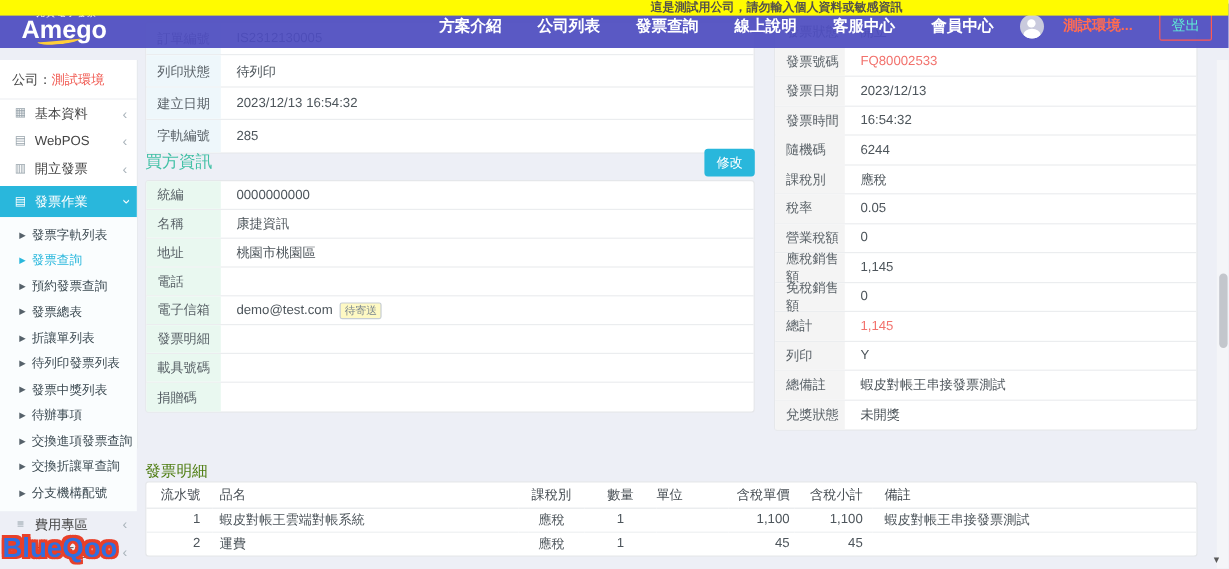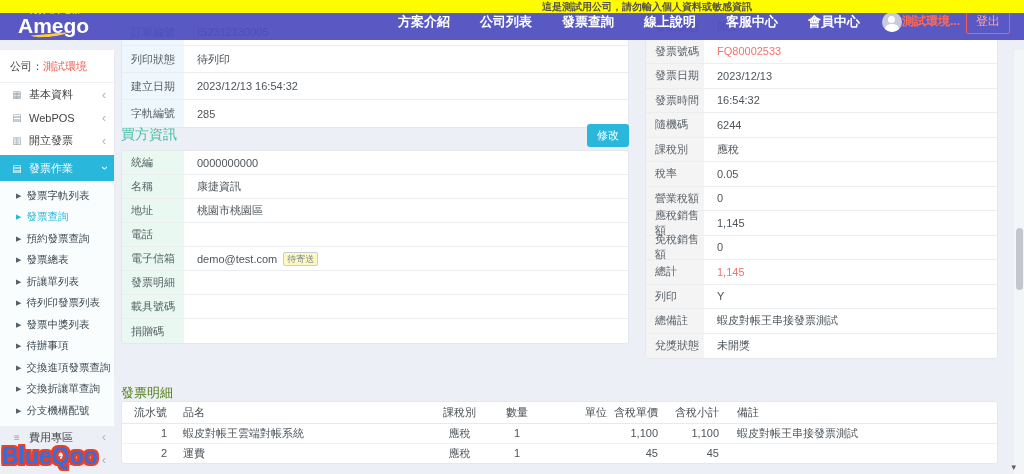--- a/index.html
+++ b/index.html
@@ -14,26 +14,26 @@
   
   .navbar { position:absolute; top:3px; left:0; width:1024px; height:37px; background:rgba(78,76,192,0.93);
             z-index:20; display:flex; align-items:center; padding:0 14px 0 18px; color:#fff; }
   .logo { position:relative; display:flex; flex-direction:column; line-height:1; margin-right:10px; }
   .logo-top { font-size:7.5px; letter-spacing:1px; margin-left:12px; }
   .logo-brand { font-size:21px; font-weight:800; letter-spacing:0; }
   .logo-swoosh { position:absolute; left:13px; bottom:-1px; width:36px; height:7px;
                  border-bottom:3px solid #ffce38; border-radius:50%; transform:rotate(-5deg); }
   .nav-menu { margin-left:auto; display:flex; align-items:center; gap:30px; margin-right:22px; }
   .nav-item { font-size:13px; font-weight:700; cursor:pointer; white-space:nowrap; }
-  .nav-right { display:flex; align-items:center; gap:0; }
+  .nav-right { display:flex; align-items:center; gap:16px; }
   .avatar { width:20px; height:20px; border-radius:50%; background:#c9cadd; position:relative; overflow:hidden; }
   .avatar .head { position:absolute; left:6.5px; top:4px; width:7px; height:7px; border-radius:50%; background:#fff; }
   .avatar .torso { position:absolute; left:3px; top:12px; width:14px; height:9px; border-radius:50% 50% 0 0; background:#fff; }
   .user-label { color:#ff6b52; font-size:12px; font-weight:700; white-space:nowrap; }
-  .logout-btn { border:1px solid #ff5a52; color:#fca5a5; background:transparent; font-size:12px;
+  .logout-btn { border:1px solid #ff5a52; color:#5eead4; background:transparent; font-size:12px;
                 padding:3px 9px; border-radius:2px; cursor:pointer; margin-left:6px; }
 
   
   .sidebar { position:absolute; left:0; top:50px; width:115px; height:324px; background:#fff;
              border-right:1px solid #e7eaee; z-index:10; font-size:11px; color:#444; }
   .company-row { padding:9px 10px 8px 10px; border-bottom:1px solid #eef1f4; font-size:11px; }
   .company-name { color:#f05a52; }
   .menu-item { display:flex; align-items:center; height:23px; padding:0 8px 0 10px; cursor:pointer; }
   .menu-icon { width:14px; color:#97a3ab; font-size:10px; margin-right:5px; text-align:center; }
   .menu-label { flex:1; white-space:nowrap; }
@@ -85,21 +85,21 @@
   .detail-title { position:absolute; left:121px; top:384px; font-size:13px; color:#4d7c0f; z-index:1; }
   .panel-detail { left:121px; top:401px; width:877px; }
   table.detail { width:100%; border-collapse:collapse; table-layout:fixed; font-size:11px; color:#4d555b; }
   table.detail th { font-weight:normal; color:#454c52; height:21px; border-bottom:1px solid #e7e9eb; }
   table.detail td { height:20px; border-bottom:1px solid #eef0f2; }
   table.detail tr:last-child td { border-bottom:none; }
   .c1 { width:55px;  text-align:right; padding-right:10px; }
   .c2 { width:255px; text-align:left;  padding-left:6px; }
   .c3 { width:55px;  text-align:center; }
   .c4 { width:60px;  text-align:center; }
-  .c5 { width:60px;  text-align:right; }
+  .c5 { width:60px;  text-align:left; }
   .c6 { width:55px;  text-align:right; padding-right:4px; }
   .c7 { width:65px;  text-align:right; padding-right:8px; }
   .c8 { text-align:left; padding-left:10px; }
 
   
   .scrollbar-track { position:absolute; right:0; top:50px; width:10px; bottom:0; background:#f4f5f8; z-index:15; }
   .scrollbar-thumb { position:absolute; right:1px; top:178px; width:7px; height:62px; background:#c3c6cc; border-radius:4px; }
   .scroll-down-arrow { position:absolute; right:8px; bottom:2px; font-size:9px; color:#5a5a5a; z-index:16; }
 </style>
 </head>

